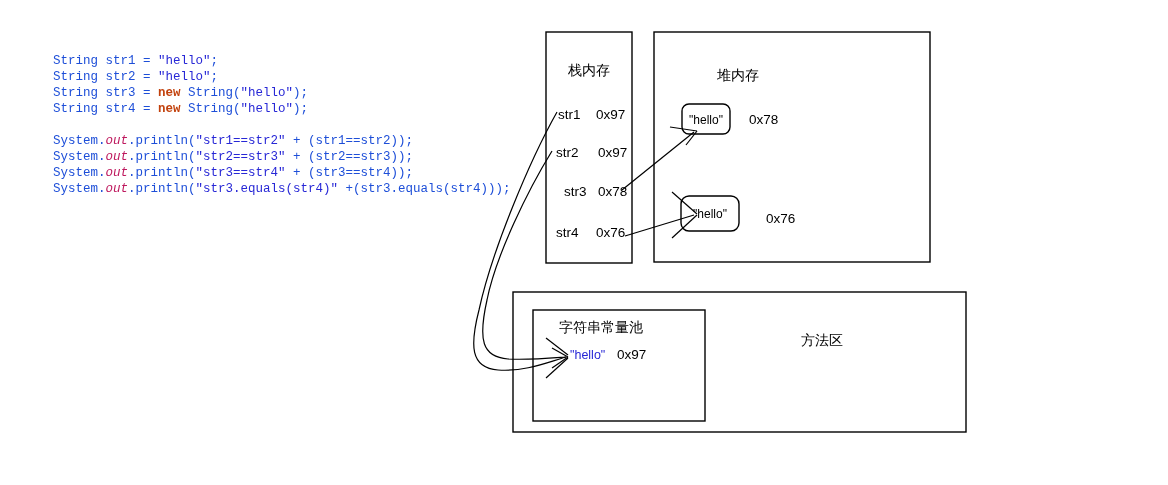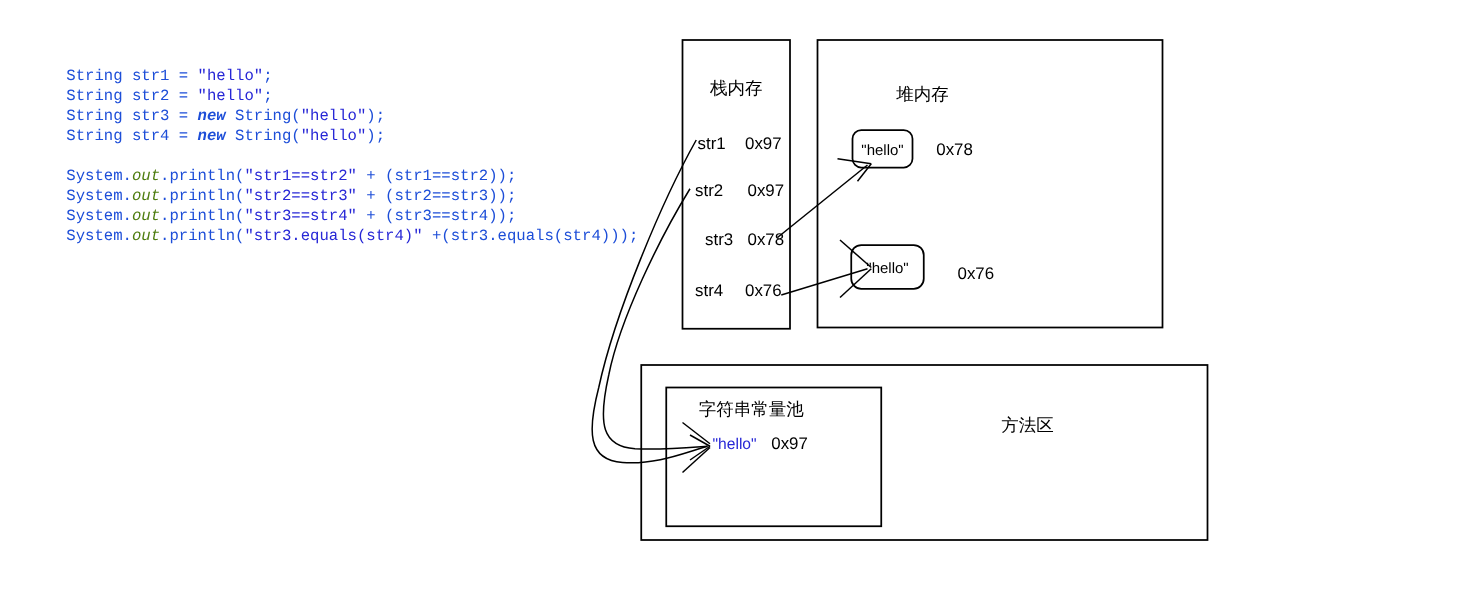--- a/index.html
+++ b/index.html
@@ -23,22 +23,22 @@
     font-family: "Liberation Mono", "DejaVu Sans Mono", monospace;
     font-size: 12.5px;
     line-height: 16px;
     color: #000000;
     white-space: pre;
     letter-spacing: 0px;
   }
   #code-block .ln { display: block; height: 16px; }
   #code-block .blank { display: block; height: 16px; }
   .tok-str   { color: #2727d6; }
-  .tok-kw    { color: #1d4ed8; font-weight: bold; font-style: italic; }
-  .tok-field { color: #4d7c0f; font-style: italic; }
+  .tok-kw    { color: #c2410c; font-weight: bold; }
+  .tok-field { color: #be185d; font-style: italic; }
   .tok-plain { color: #1d4ed8; }
 
   
   #diagram {
     position: absolute;
     left: 0;
     top: 0;
     width: 1168px;
     height: 485px;
   }

